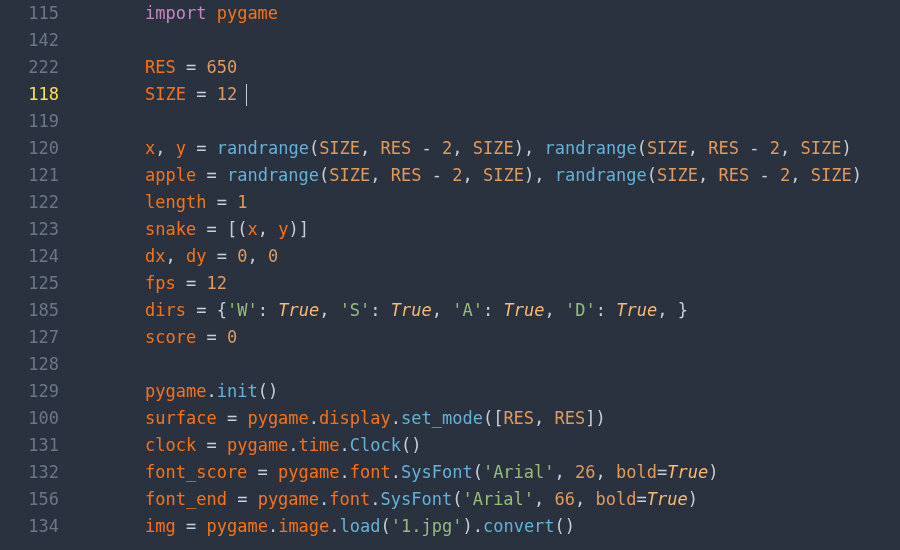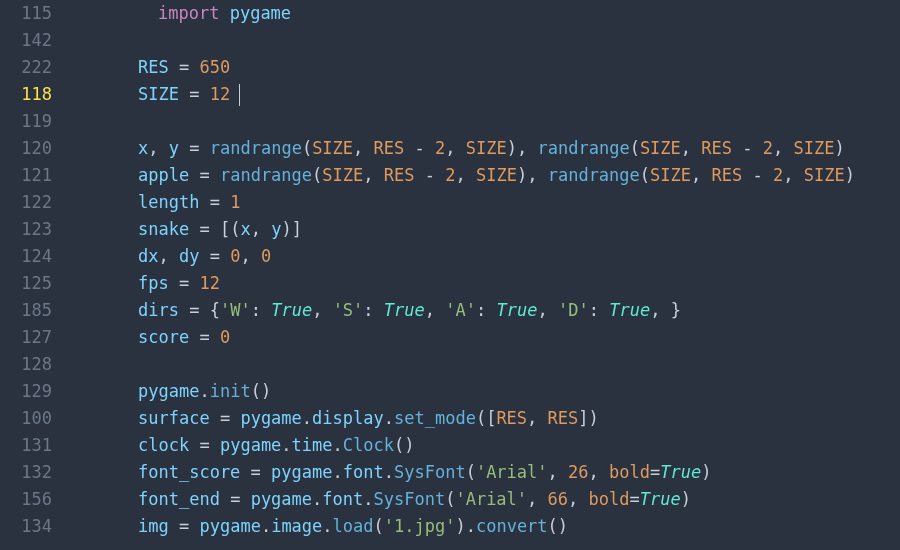--- a/index.html
+++ b/index.html
@@ -12,41 +12,42 @@
     color: #c8ced8;
     display: flex;
   }
   .gutter {
     width: 70px;
     text-align: right;
     padding-right: 18px;
     color: #6b7787;
     user-select: none;
     flex-shrink: 0;
+    margin-left: 7px;
   }
   .gutter div { height: 27px; }
   .gutter div.current { color: #fde047; }
   .code {
     flex: 1;
     white-space: pre;
     padding-left: 0;
     position: relative;
   }
   .line { height: 27px; position: relative; }
   .indent { display: inline-block; width: 68px; }
   
-  .kw     { color: #c685c0; margin-left: 20px; }
+  .kw     { color: #c685c0; }
   .op     { color: #c8ced8; }
   .punct  { color: #c8ced8; }
   .num    { color: #df9a5e; }
   .str    { color: #96bd79; }
   .func   { color: #65b1da; }
-  .bool   { color: #5eead4; font-style: italic; }
+  .bool   { color: #fdba74; font-style: italic; }
   .param  { color: #df9a5e; margin-top: 24px; }   
-  .ident  { color: #7dd3fc; }
+  .ident  { color: #f97316; }
   .upper  { color: #df9a5e; }   
   .caret {
     position: absolute;
     width: 1px;
     height: 22px;
     background: #c8ced8;
     top: 3px;
   }
 </style>
 </head>

